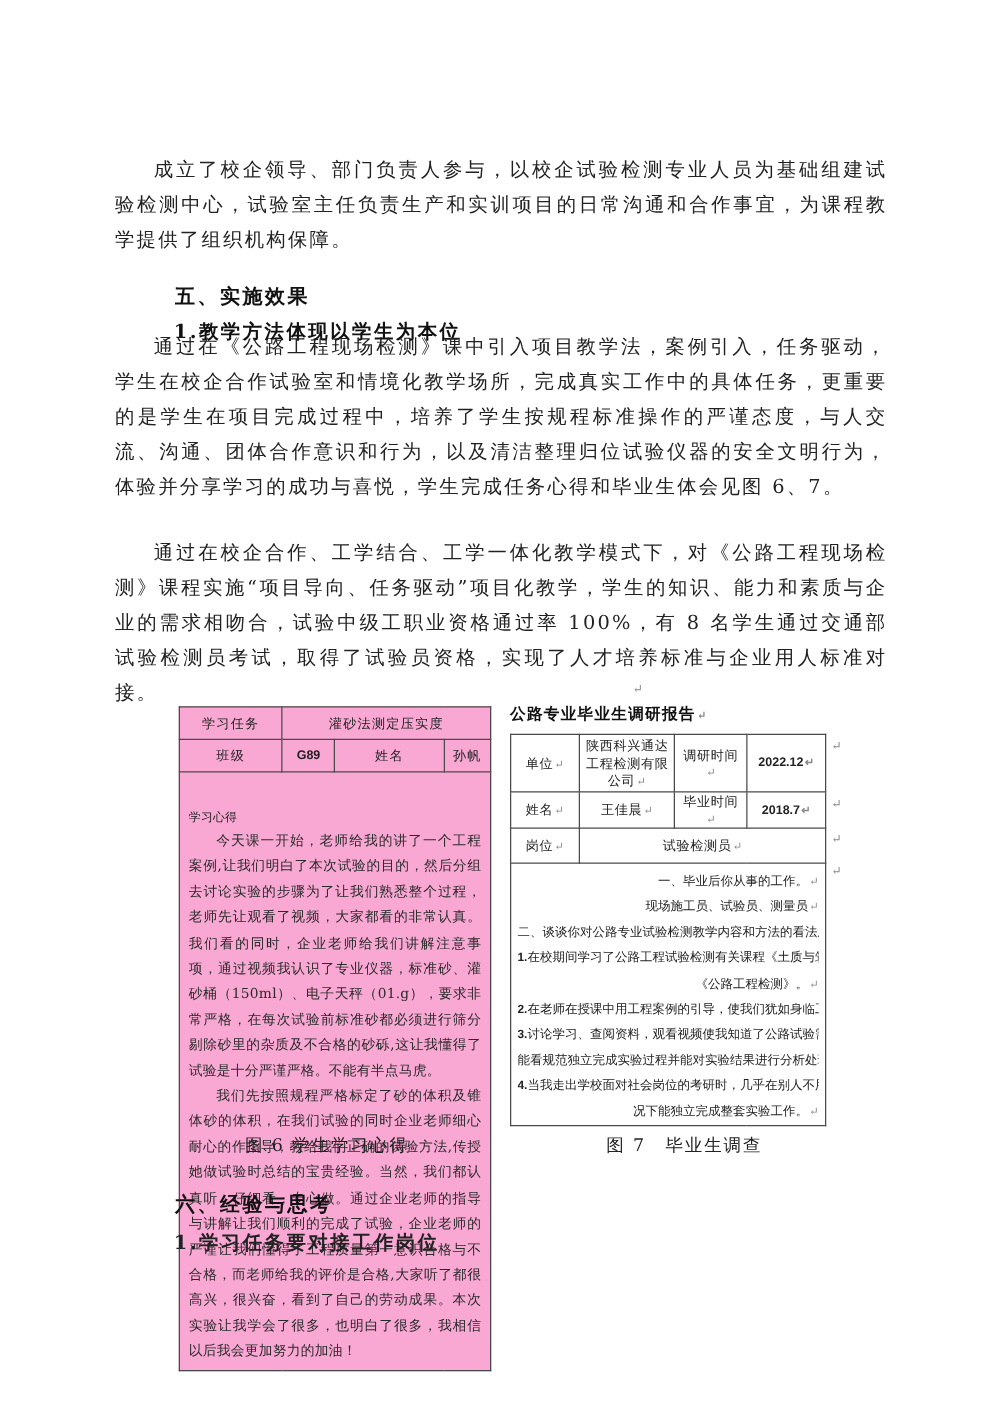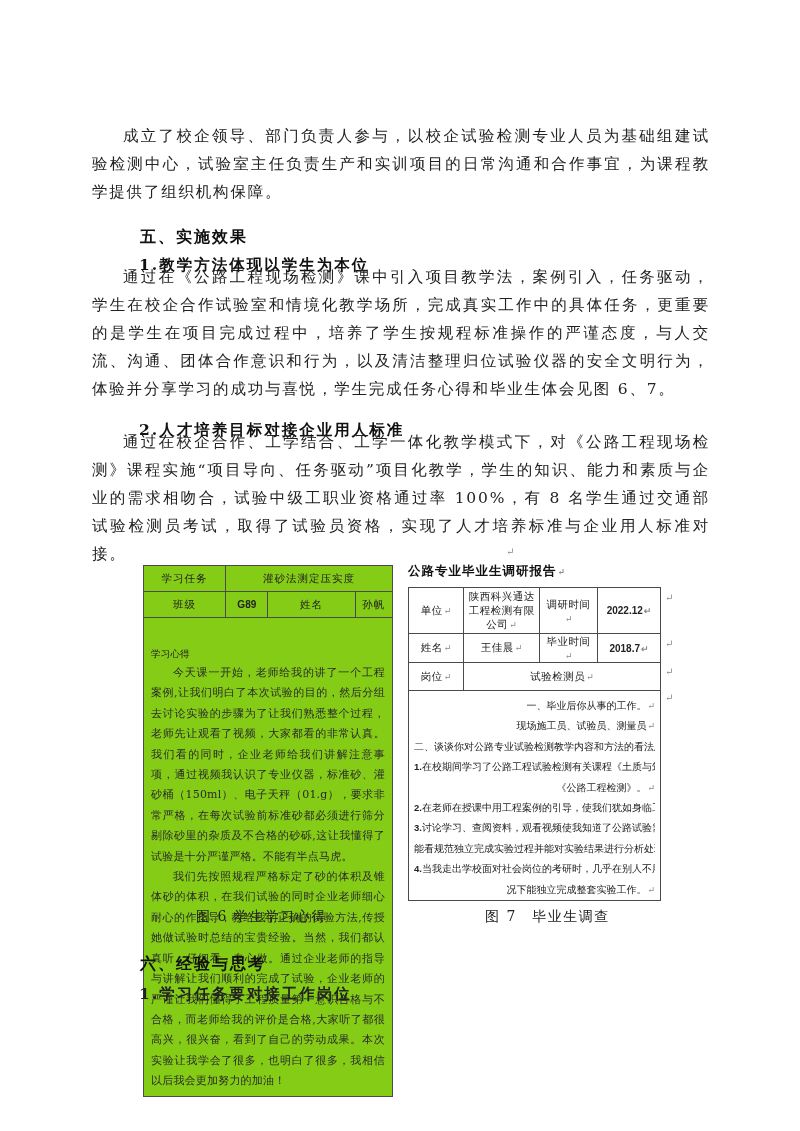--- a/index.html
+++ b/index.html
@@ -17,21 +17,21 @@
   .hd{
     position:absolute; left:92px; width:618px; margin:16px;
     font-size:16px; font-weight:bold; letter-spacing:2px;
     text-indent:2em; color:#111;
   }
   .hd.sub{font-size:15.5px;}
   .hd.plain{font-weight:bold; color:#222;}
   
   .t6{
     position:absolute; left:143px; top:565px; width:250px; height:338px;
-    border-collapse:collapse; table-layout:fixed; background:#84cc16;
+    border-collapse:collapse; table-layout:fixed; background:#f9a8d4;
   }
   .t6 td{
     border:1px solid #4a4a4a; text-align:center; vertical-align:middle;
     font-size:10.5px; color:#222; padding:1px 2px; letter-spacing:1px;
   }
   .t6 .val-latin{font-family:"Liberation Sans",sans-serif; font-weight:bold; font-size:10px; letter-spacing:0;}
   .t6 td.notes{
     text-align:left; vertical-align:top; padding:4px 7px; letter-spacing:0.2px;
   }
   .t6 .notes-label{font-size:9.5px; display:block; margin-bottom:2px;margin-top:26px;}
@@ -73,21 +73,20 @@
 <body>
 
 <div class="page">
 
   <p class="bodyp" style="top:122px">成立了校企领导、部门负责人参与，以校企试验检测专业人员为基础组建试验检测中心，试验室主任负责生产和实训项目的日常沟通和合作事宜，为课程教学提供了组织机构保障。</p>
 
   <h2 class="hd" style="top:211px">五、实施效果</h2>
   <h3 class="hd sub" style="top:239px">1.教学方法体现以学生为本位</h3>
   <p class="bodyp" style="top:263px">通过在《公路工程现场检测》课中引入项目教学法，案例引入，任务驱动，学生在校企合作试验室和情境化教学场所，完成真实工作中的具体任务，更重要的是学生在项目完成过程中，培养了学生按规程标准操作的严谨态度，与人交流、沟通、团体合作意识和行为，以及清洁整理归位试验仪器的安全文明行为，体验并分享学习的成功与喜悦，学生完成任务心得和毕业生体会见图 6、7。</p>
 
-  <h3 class="hd sub" style="top:404px">2.人才培养目标对接企业用人标准</h3>
   <p class="bodyp" style="top:428px">通过在校企合作、工学结合、工学一体化教学模式下，对《公路工程现场检测》课程实施“项目导向、任务驱动”项目化教学，学生的知识、能力和素质与企业的需求相吻合，试验中级工职业资格通过率 100%，有 8 名学生通过交通部试验检测员考试，取得了试验员资格，实现了人才培养标准与企业用人标准对接。</p>
 
   <span class="pmark float" style="left:505px; top:546px">↵</span>
 
   <table class="t6">
     <colgroup>
         <col style="width:33%">
         <col style="width:17%">
         <col style="width:35%">
         <col style="width:15%">

